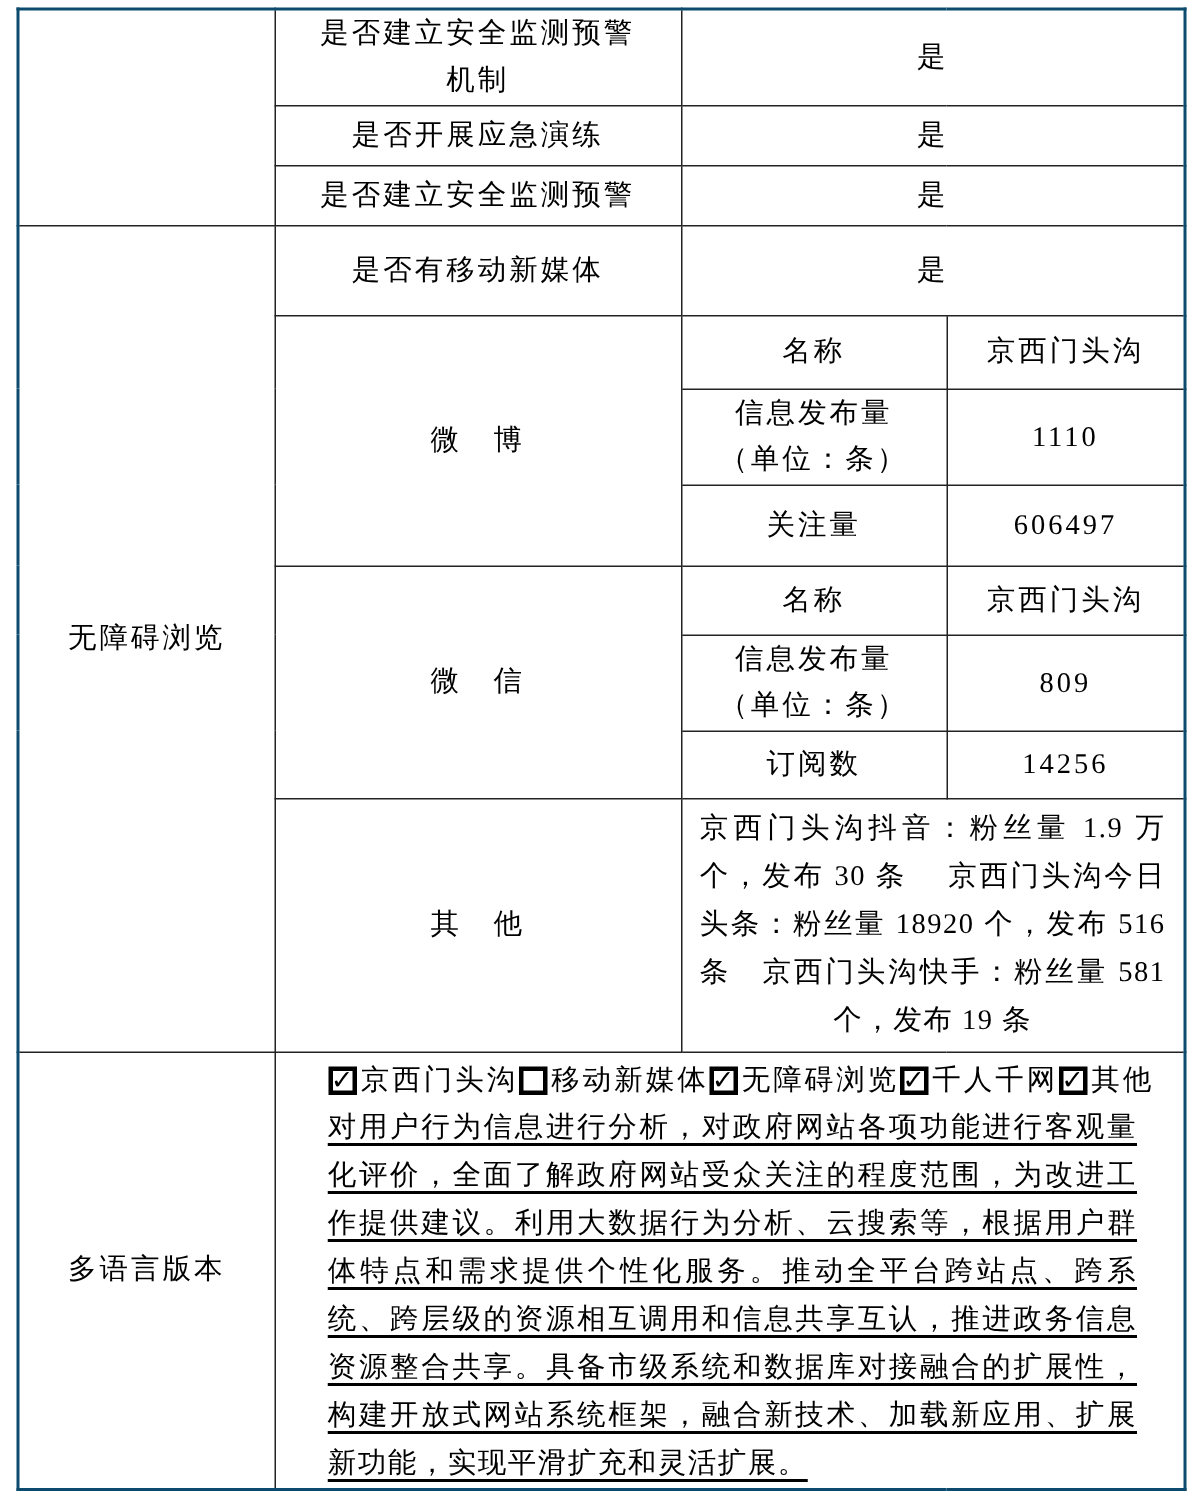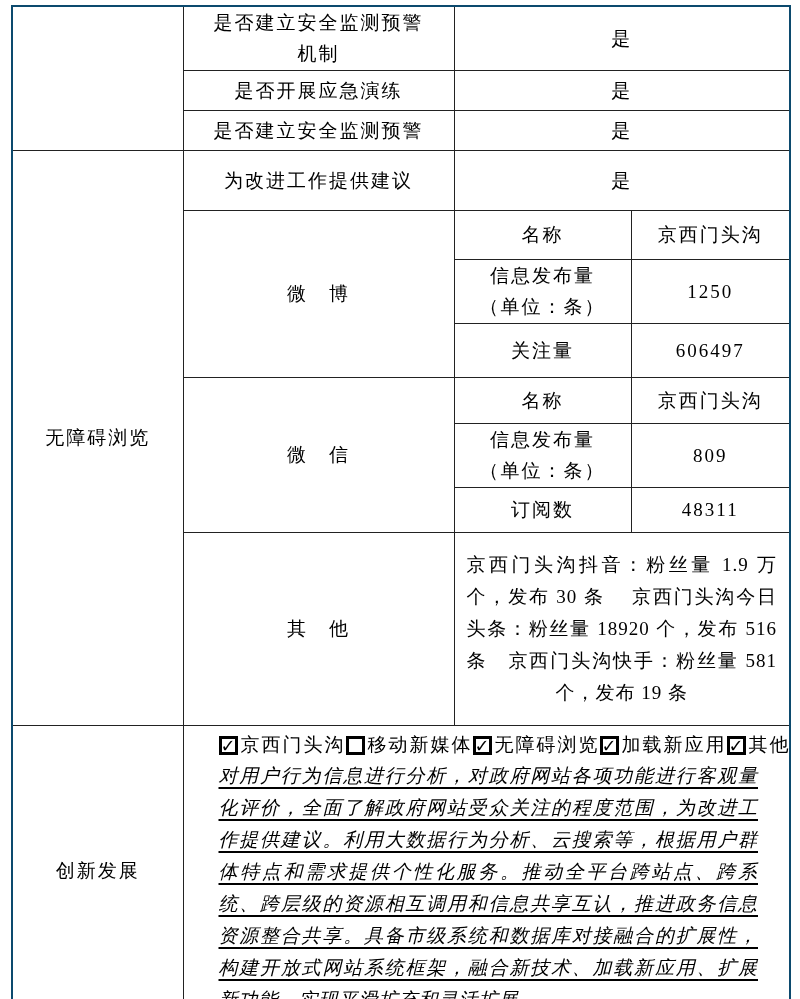--- a/index.html
+++ b/index.html
@@ -24,36 +24,35 @@
   tr.h61{height:60px}
   tr.h50{height:49px}
   tr.h55{height:54px}
   tr.h47{height:46px}
   tr.h46{height:45px}
   tr.h159{height:158px}
   tr.h288{height:286px}
   td.other-text{
     text-align:justify;text-align-last:center;
     letter-spacing:1px;line-height:32px;
-    padding:16px 12px;
+    padding:4px 12px;
   }
   td.innovation-cell{
     text-align:left;vertical-align:top;
     padding:3px 31px 0 35px;letter-spacing:1px;
   }
   .options-line{
     line-height:31px;letter-spacing:2px;white-space:nowrap;
   }
   .desc{
     text-align:justify;text-align-last:left;
     line-height:32px;letter-spacing:1px;
     text-decoration:underline;
     text-underline-offset:5px;
     text-decoration-thickness:1.5px;
-    font-style:italic;
   }
   .cb{
     display:inline-block;width:13px;height:13px;
     border:3px solid #000;margin:0 3px -2px 0;
     position:relative;vertical-align:-2px;
   }
   .cb.checked::after{
     content:"✓";position:absolute;left:-1px;top:-9px;
     font-size:18px;font-weight:bold;letter-spacing:0;color:#000;
     font-family:"DejaVu Sans",sans-serif;
@@ -80,62 +79,62 @@
       <td>是否开展应急演练</td>
       <td colspan="2">是</td>
     </tr>
     <tr class="h41">
       <td>是否建立安全监测预警</td>
       <td colspan="2">是</td>
     </tr>
 
     <tr class="h61">
       <td rowspan="8">无障碍浏览</td>
-      <td>为改进工作提供建议</td>
+      <td>是否有移动新媒体</td>
       <td colspan="2">是</td>
     </tr>
 
     <tr class="h50">
       <td rowspan="3">微　博</td>
       <td>名称</td>
       <td>京西门头沟</td>
     </tr>
     <tr class="h65">
       <td class="pre">信息发布量
 （单位：条）</td>
-      <td>1250</td>
+      <td>1110</td>
     </tr>
     <tr class="h55">
       <td>关注量</td>
       <td>606497</td>
     </tr>
 
     <tr class="h47">
       <td rowspan="3">微　信</td>
       <td>名称</td>
       <td>京西门头沟</td>
     </tr>
     <tr class="h65">
       <td class="pre">信息发布量
 （单位：条）</td>
       <td>809</td>
     </tr>
     <tr class="h46">
       <td>订阅数</td>
-      <td>48311</td>
+      <td>14256</td>
     </tr>
 
     <tr class="h159">
       <td>其　他</td>
       <td colspan="2" class="other-text">京西门头沟抖音：粉丝量 1.9 万个，发布 30 条　 京西门头沟今日头条：粉丝量 18920 个，发布 516 条　京西门头沟快手：粉丝量 581 个，发布 19 条</td>
     </tr>
 
     <tr class="h288">
-      <td>创新发展</td>
+      <td>多语言版本</td>
       <td colspan="3" class="innovation-cell">
         <div class="options-line">
-          <span class="cb checked"></span><span>京西门头沟</span><span class="cb"></span><span>移动新媒体</span><span class="cb checked"></span><span>无障碍浏览</span><span class="cb checked"></span><span>加载新应用</span><span class="cb checked"></span><span>其他</span>
+          <span class="cb checked"></span><span>京西门头沟</span><span class="cb"></span><span>移动新媒体</span><span class="cb checked"></span><span>无障碍浏览</span><span class="cb checked"></span><span>千人千网</span><span class="cb checked"></span><span>其他</span>
         </div>
         <div class="desc">对用户行为信息进行分析，对政府网站各项功能进行客观量化评价，全面了解政府网站受众关注的程度范围，为改进工作提供建议。利用大数据行为分析、云搜索等，根据用户群体特点和需求提供个性化服务。推动全平台跨站点、跨系统、跨层级的资源相互调用和信息共享互认，推进政务信息资源整合共享。具备市级系统和数据库对接融合的扩展性，构建开放式网站系统框架，融合新技术、加载新应用、扩展新功能，实现平滑扩充和灵活扩展。</div>
       </td>
     </tr>
   </tbody>
 </table>
 
 </body></html>

